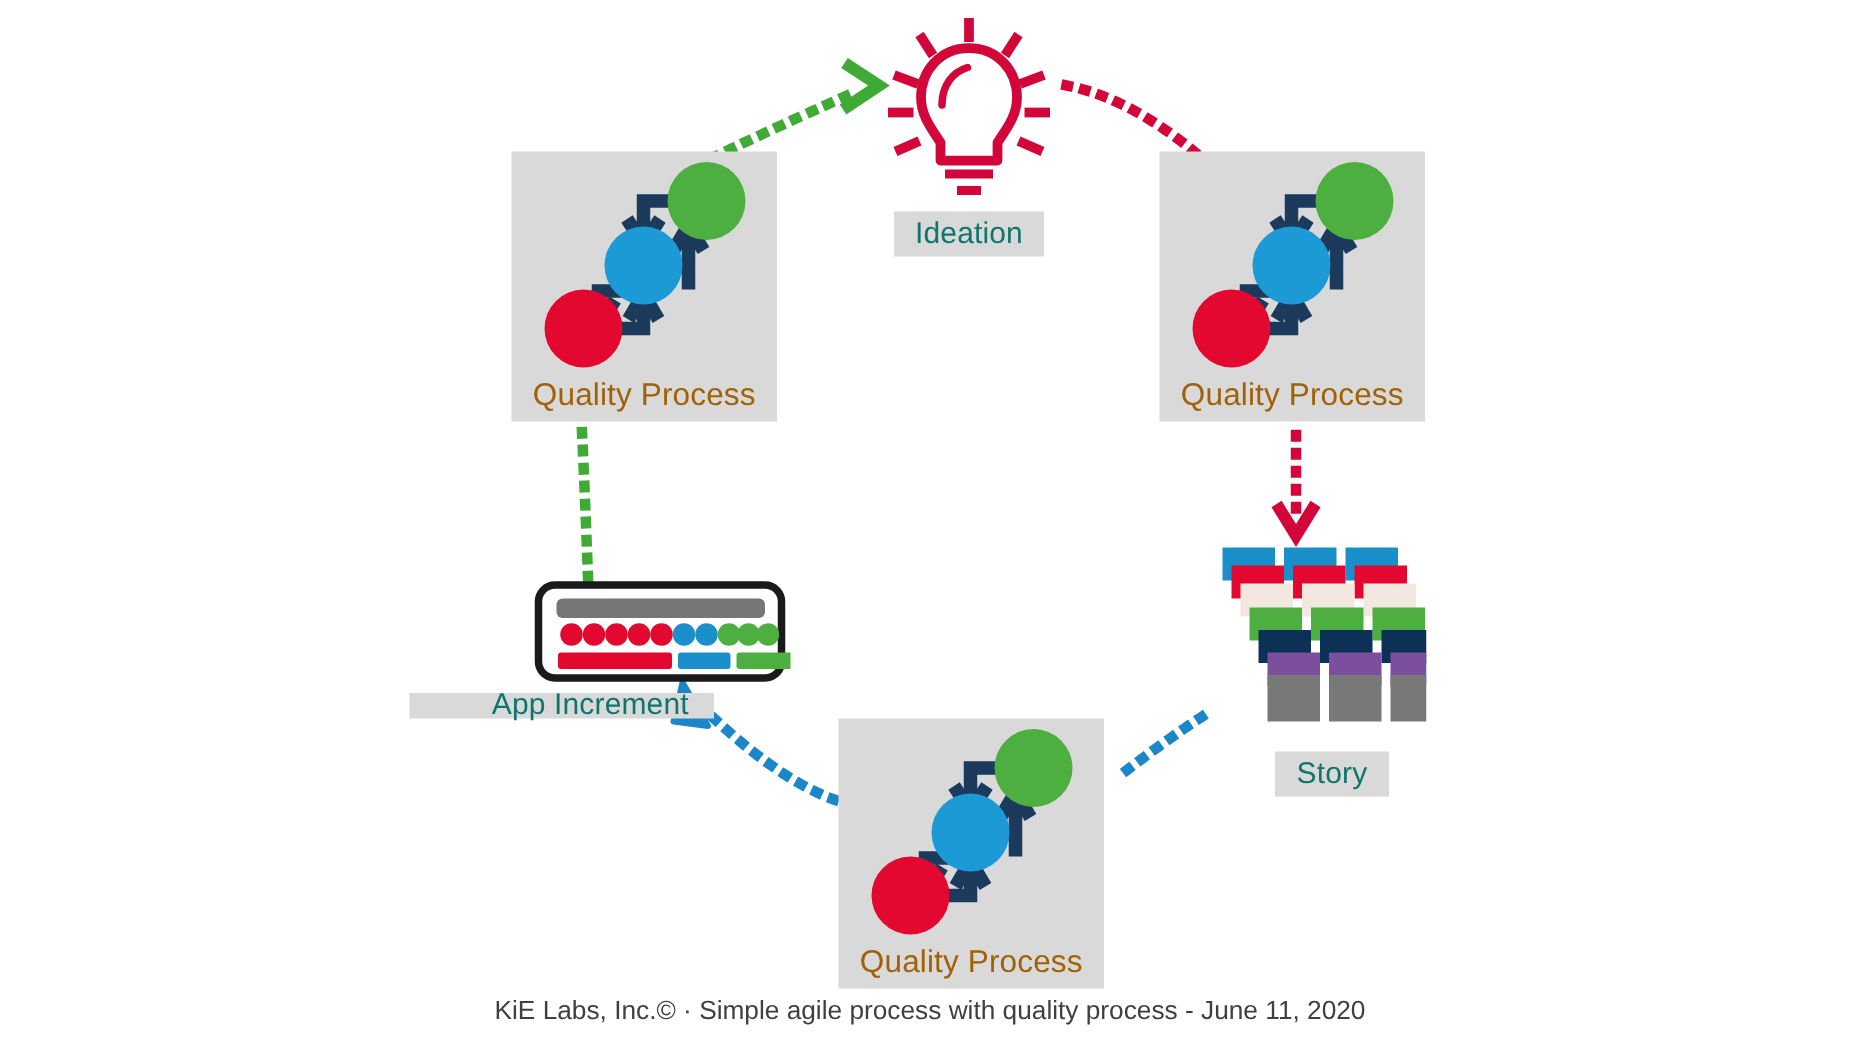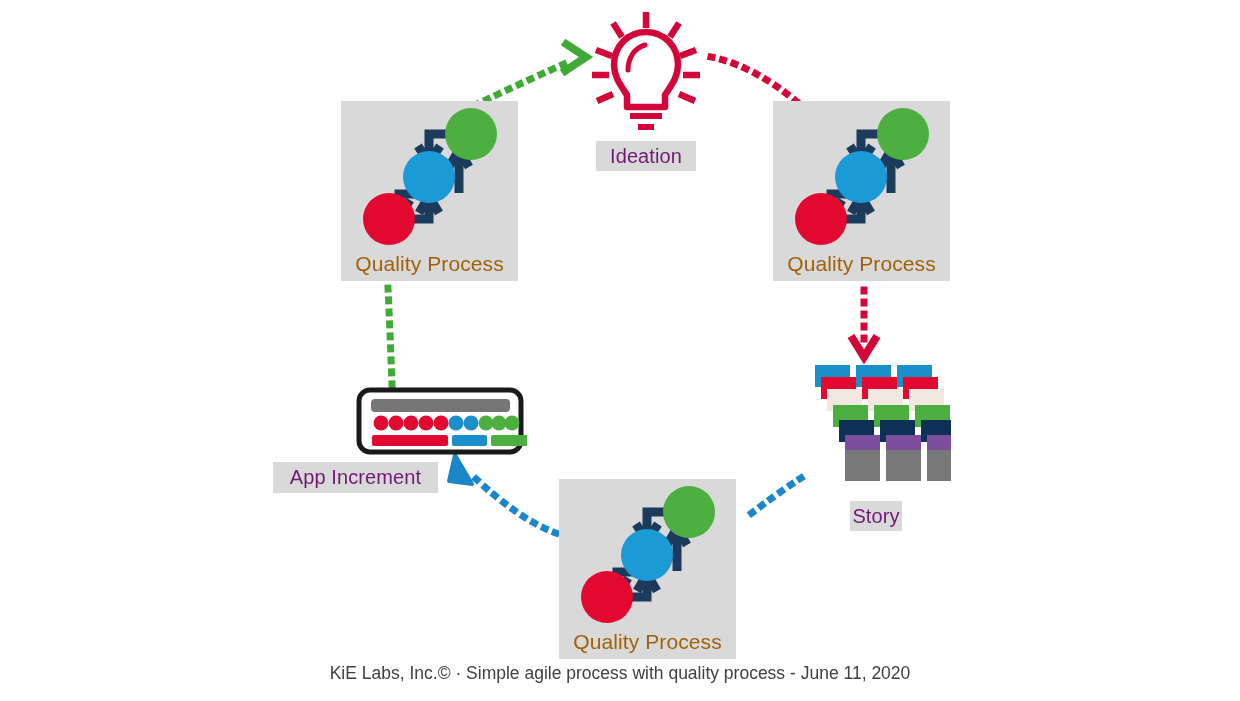--- a/index.html
+++ b/index.html
@@ -25,21 +25,21 @@
     background: #d9d9d9;
   }
   .qp-svg {
     position: absolute;
     left: 0;
     top: 0;
   }
   .label-chip {
     position: absolute;
     background: #d9d9d9;
-    color: #701a75;
+    color: #0f766e;
     font-family: "Liberation Sans", sans-serif;
     display: flex;
     align-items: center;
     justify-content: center;
     white-space: nowrap;
     letter-spacing: 0.1px;
   }
   .qp-label {
     color: #a16207;
   }
@@ -201,21 +201,21 @@
         <circle cx="131" cy="37" r="7.5" fill="#4caf3f"></circle>
         <circle cx="144" cy="37" r="7.5" fill="#4caf3f"></circle>
         <circle cx="157" cy="37" r="7.5" fill="#4caf3f"></circle>
       </g>
       <g>
         <rect x="17" y="49" width="76" height="11" rx="2" ry="2" fill="#e2082f"></rect>
         <rect x="97" y="49" width="35" height="11" rx="2" ry="2" fill="#1b8fc9"></rect>
         <rect x="136" y="49" width="42" height="11" rx="2" ry="2" fill="#4caf3f"></rect>
       </g>
     </svg>
-    <div class="label-chip" style="left:-82px; top:76px; width:165px; height:31px; font-size:20px;">App Increment</div>
+    <div class="label-chip" style="left:-82px; top:76px; width:165px; height:17px; font-size:20px;padding-left:38px;">App Increment</div>
   </div>
 
   <div class="node" style="left:806px; top:361px; width:145px; height:175px;">
     <svg class="story-svg" width="145" height="130" viewBox="0 0 145 130" style="left:0; top:0;">
 
       <g>
         <rect x="9" y="4" width="35" height="22" fill="#1b8fc9"></rect>
         <rect x="50" y="4" width="35" height="22" fill="#1b8fc9"></rect>
         <rect x="91" y="4" width="35" height="22" fill="#1b8fc9"></rect>
       </g>
@@ -249,18 +249,18 @@
         <rect x="80" y="74" width="35" height="22" fill="#7b4f9d"></rect>
         <rect x="121" y="74" width="24" height="22" fill="#7b4f9d"></rect>
       </g>
 
       <g>
         <rect x="39" y="89" width="35" height="31" fill="#787878"></rect>
         <rect x="80" y="89" width="35" height="31" fill="#787878"></rect>
         <rect x="121" y="89" width="24" height="31" fill="#787878"></rect>
       </g>
     </svg>
-    <div class="label-chip" style="left:44px; top:140px; width:52px; height:30px; font-size:20px;">Story</div>
+    <div class="label-chip" style="left:44px; top:140px; width:76px; height:30px; font-size:20px;">Story</div>
   </div>
 
   <div class="caption" style="left:0; top:663px;">KiE Labs, Inc.© · Simple agile process with quality process - June 11, 2020</div>
 
 </div>
 
 </body></html>

